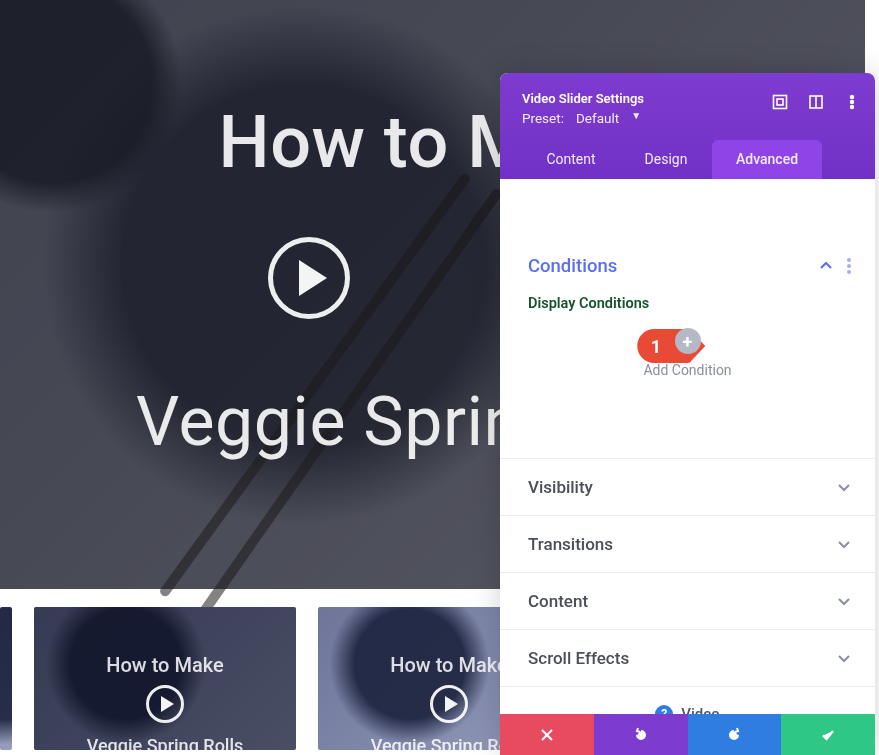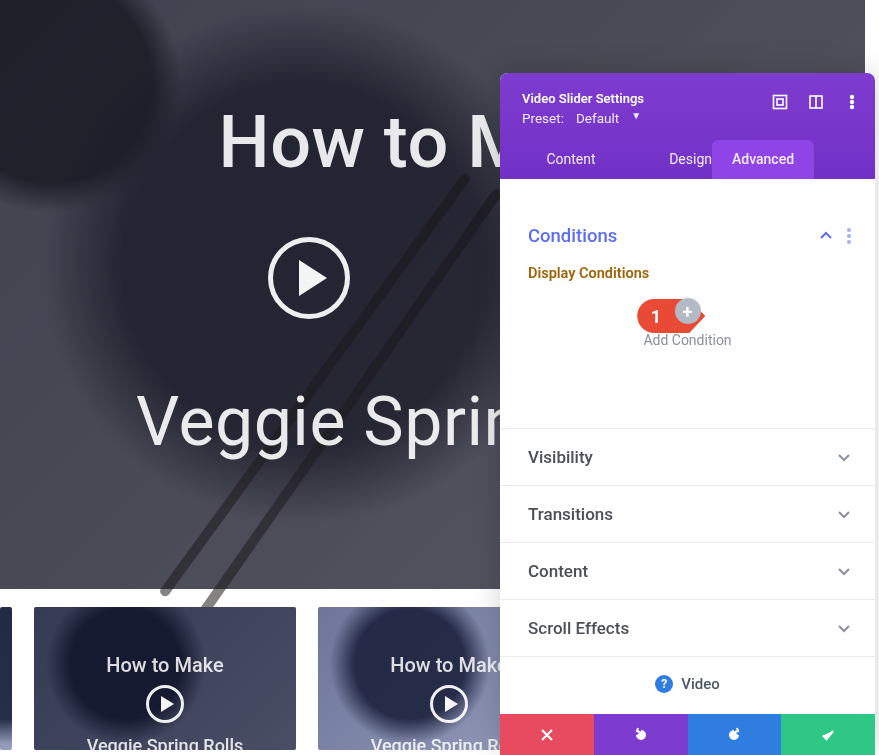--- a/index.html
+++ b/index.html
@@ -87,25 +87,25 @@
   .panel-preset { font-size: 13.5px; opacity:.9; margin-top: 4px; display:flex; align-items:flex-start; gap:12px;}
   .panel-preset .caret { font-size:10px; }
   .header-icons { position:absolute; right: 14px; top: 20px; display:flex; gap: 18px; align-items:center; }
   .hicon { width:18px; height:18px; display:flex; align-items:center; justify-content:center; color:#fff; cursor:pointer; }
   .hicon svg { width:16px; height:16px; stroke:#fff; fill:none; stroke-width:1.6; }
   .tabs { display:flex; margin-top: 14px; }
   .tab {
     flex: 0 0 auto; padding: 11px 0 12px; text-align:center; color: rgba(255,255,255,.9);
     font-size: 14px; cursor:pointer; width: 98px;
   }
-  .tab:nth-child(2){ width: 92px; text-align: right;}
-  .tab:nth-child(3){ width: 102px;}
+  .tab:nth-child(2){ width: 92px;}
+  .tab:nth-child(3){ width: 110px;}
   .tab.active { background: #8e44e6; border-radius: 6px 6px 0 0; font-weight:500;}
 
-  .panel-body { flex:1; overflow-y:auto; position:relative; background:#fff; }
+  .panel-body { flex:1; overflow-y:auto; position:relative; background:#fff;margin-top:30px; }
   .panel-body::-webkit-scrollbar{ width:0; }
 
   
   .top-fade { height: 28px; position:relative; }
 
   .section { border-bottom: 1px solid #eceaf0; }
   .section-header {
     display:flex; align-items:center; justify-content:space-between;
     padding: 18px 24px 18px 28px; cursor:pointer;
   }
@@ -113,21 +113,21 @@
   .section.open .section-title { color: #5b6cf5; font-size:18.5px; }
   .section-ctrls { display:flex; align-items:center; gap:14px; }
   .chev { color:#8a8f9c; display:flex; }
   .chev svg{ width:14px; height:14px; stroke:#8b90a0; stroke-width:2; fill:none;}
   .section.open .chev svg{ stroke:#5b6cf5;}
   .dots3 { width:4px; height:16px; display:flex; flex-direction:column; justify-content:space-between; cursor:pointer;}
   .dots3 span{ width:4px; height:4px; background:#b0b3c2; border-radius:50%;}
   .section.open .dots3 span{ background:#a7adf7;}
 
   .section-body { padding: 0 28px 40px 28px; }
-  .field-label { font-size:14.5px; color:#a16207; font-weight:600; margin-bottom: 16px;}
+  .field-label { font-size:14.5px; color:#14532d; font-weight:600; margin-bottom: 16px;}
   .add-cond-wrap { display:flex; flex-direction:column; align-items:center; position:relative; }
   .add-btn {
     width: 26px; height:26px; border-radius:50%; background:#b5b9c5;
     display:flex; align-items:center; justify-content:center; color:#fff; font-size:18px; font-weight:700;
     cursor:pointer; position:relative; z-index:1;
   }
   .add-label { margin-top: 8px; font-size:14px; color:#8a8f9c;}
   .callout {
     position:absolute; left: 50%; top: 1px; transform: translateX(-94%);
     width: 54px; height:34px; background:#e84a35; border-radius: 17px 4px 4px 17px;

